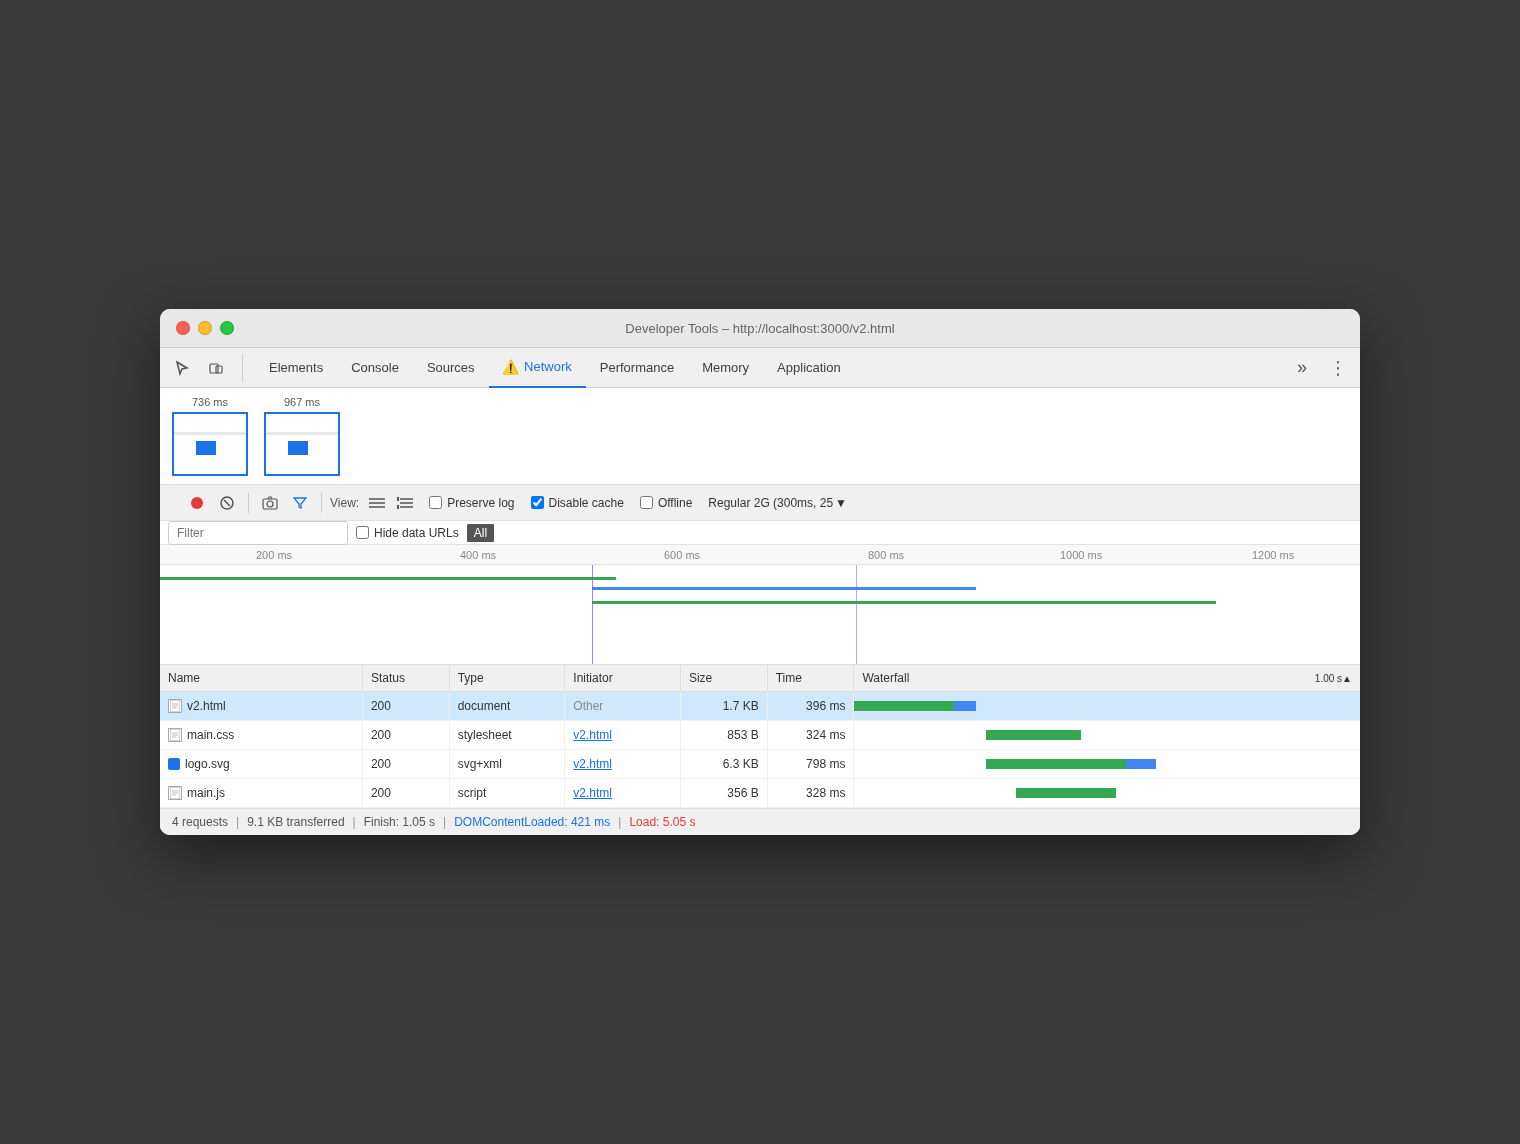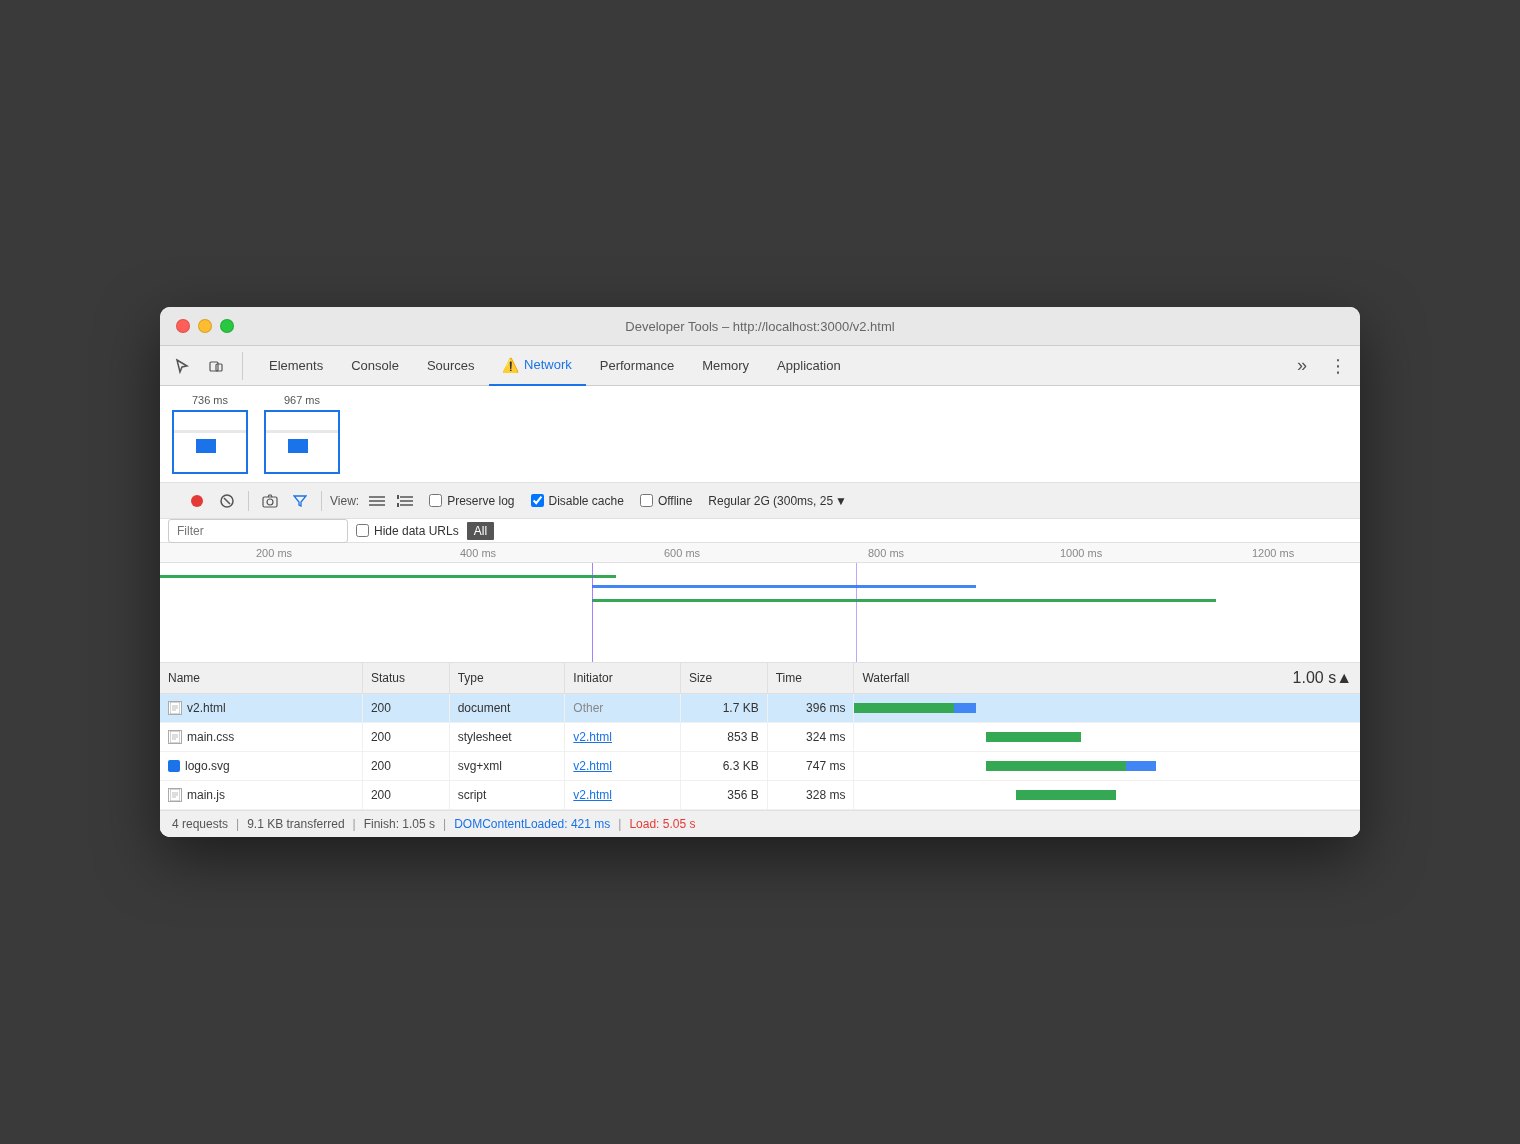--- a/index.html
+++ b/index.html
@@ -408,21 +408,21 @@
     }
     .wf-blue {
       background: #4285f4;
       height: 10px;
     }
     .waterfall-header {
       display: flex;
       justify-content: space-between;
       align-items: center;
     }
-    .sort-arrow { font-size: 16px; }
+    .sort-arrow { font-size: 10px; }
     
     .status-bar {
       background: #f0f0f0;
       border-top: 1px solid #e0e0e0;
       padding: 6px 12px;
       font-size: 12px;
       color: #555;
       display: flex;
       align-items: center;
       gap: 8px;
@@ -678,21 +678,21 @@
     <td>
       <div class="file-name">
         <span class="file-icon svg"></span>
         <span>logo.svg</span>
       </div>
     </td>
     <td>200</td>
     <td>svg+xml</td>
     <td><span class="initiator-link">v2.html</span></td>
     <td class="td-right">6.3 KB</td>
-    <td class="td-right">747 ms</td>
+    <td class="td-right">798 ms</td>
     <td class="waterfall-cell">
                 <div class="waterfall-bar-container" style="position:relative; width:310px; height:28px;">
                   <div class="wf-green" style="position:absolute; left:132px; width:140px; height:10px; top:9px; background:#34a853;"></div>
                   <div class="wf-blue" style="position:absolute; left:272px; width:30px; height:10px; top:9px; background:#4285f4;"></div>
                 </div>
               </td>
   </tr>
             <tr>
     <td>
       <div class="file-name">

